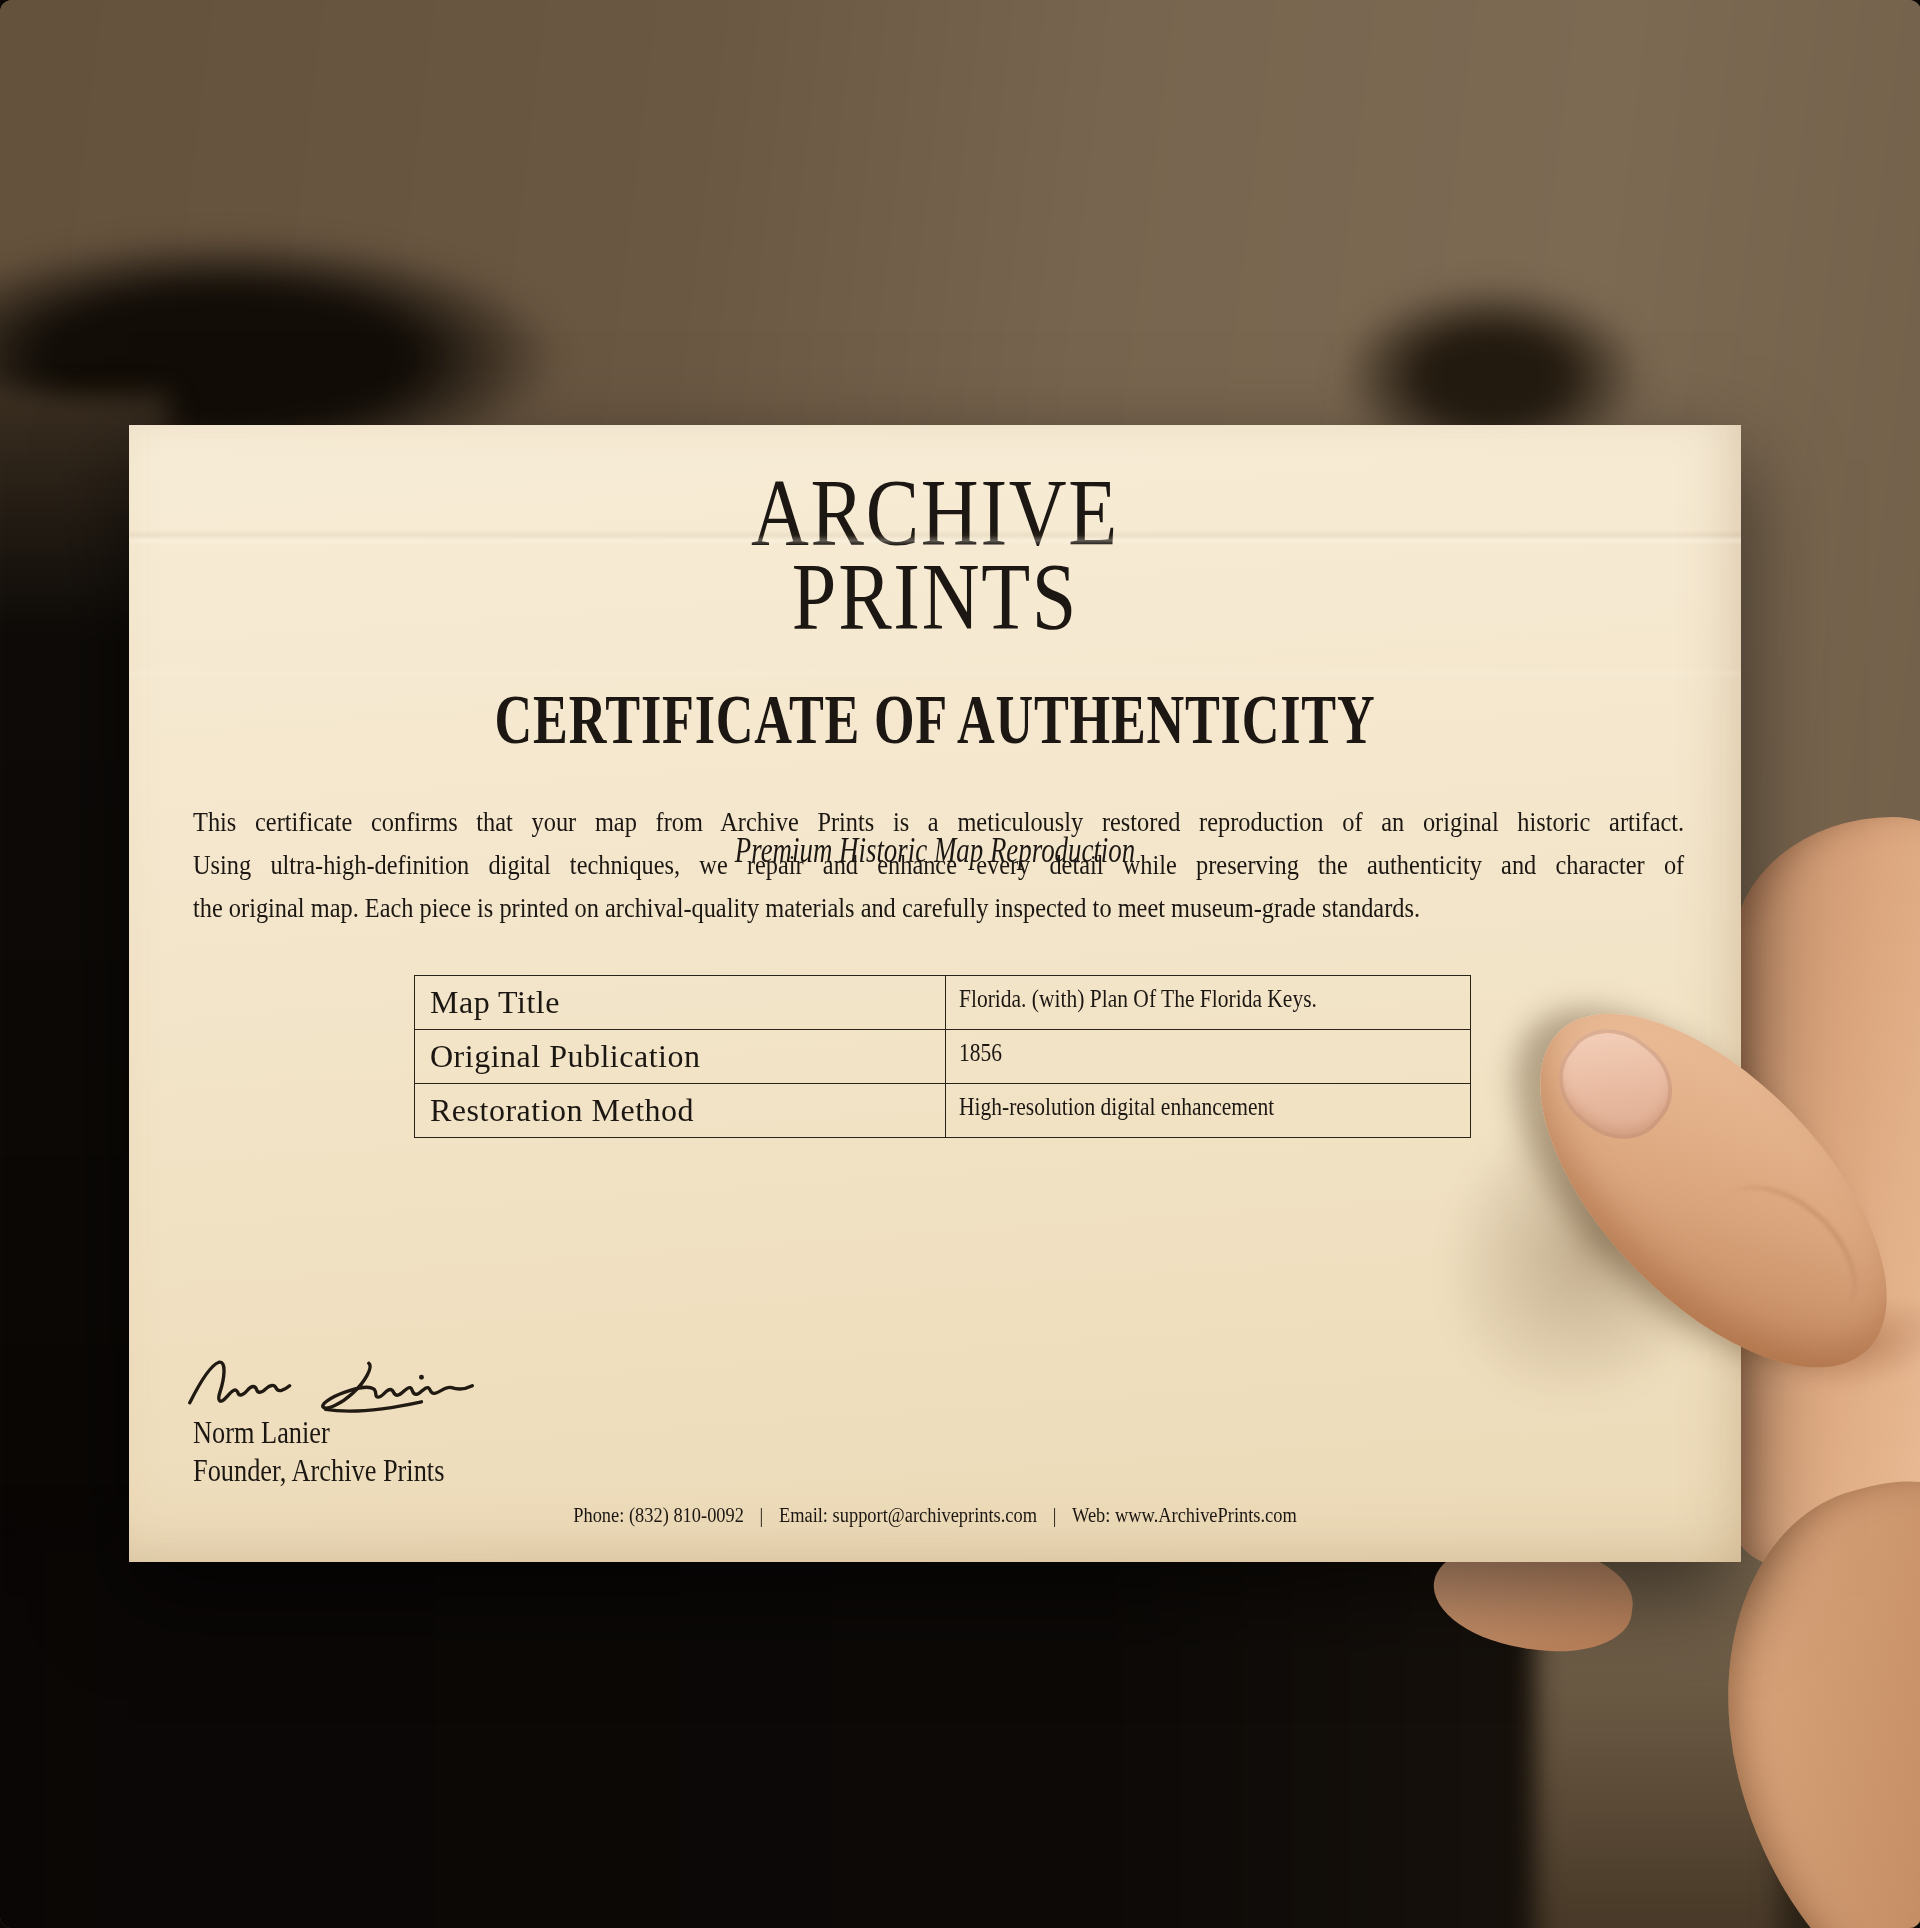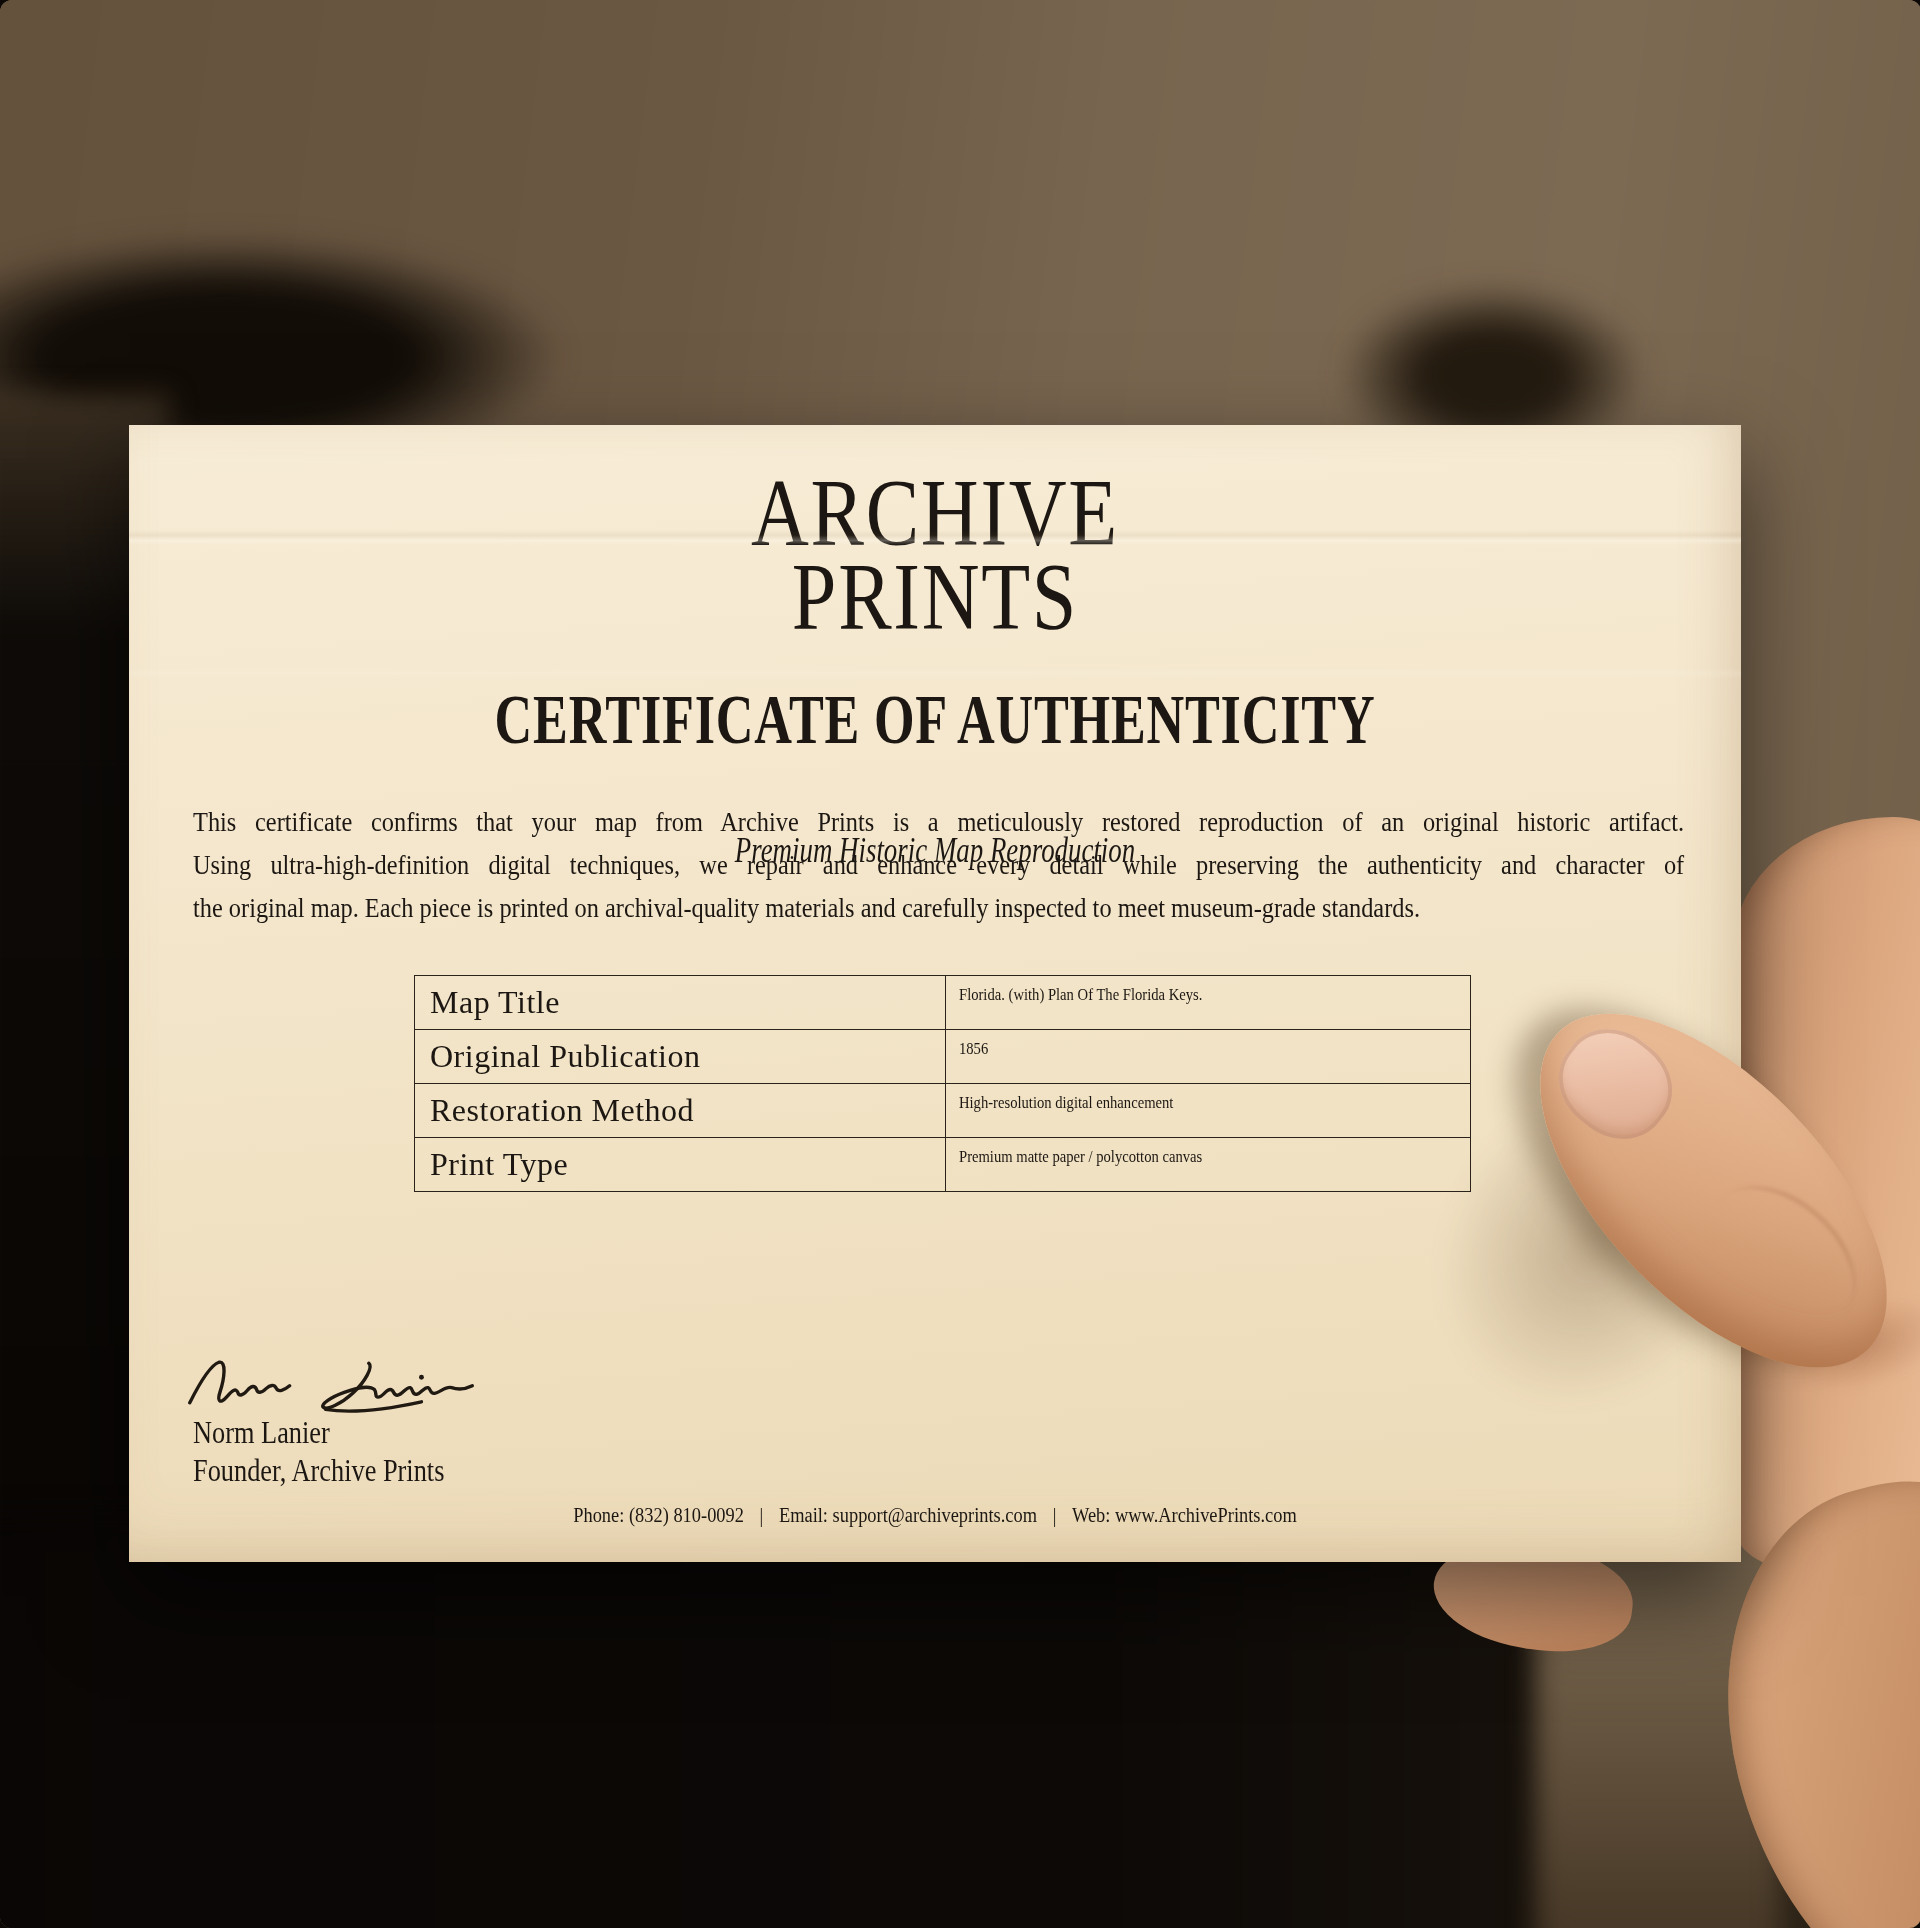--- a/index.html
+++ b/index.html
@@ -60,21 +60,21 @@
     transform:scale(.84,1.10);transform-origin:50% 0;}
 
   .body-text{left:64px;top:375px;width:1714px;font-size:28px;line-height:43px;
     transform:scaleX(.87);transform-origin:0 0;}
   .body-text .just{text-align:justify;text-align-last:justify;}
   .body-text .last{text-align:left;}
 
   table.details{left:285px;top:550px;width:1057px;border-collapse:collapse;table-layout:fixed;position:absolute;z-index:32;}
   table.details td{border:1.9px solid #2a231a;height:54px;vertical-align:top;overflow:hidden;}
   td.lbl{width:531px;font-size:32px;letter-spacing:0.5px;padding:7.5px 0 0 15px;margin-top:8px;}
-  td.val{font-size:17px;padding:9.4px 0 0 13px;}
+  td.val{font-size:25px;padding:9.4px 0 0 13px;}
   td.val span{display:inline-block;transform:scaleX(.86);transform-origin:0 0;white-space:nowrap;}
 
   .sig-svg{left:55px;top:925px;width:328px;height:81px;z-index:32;}
   .sig-svg path{fill:none;stroke:#201a12;stroke-width:3.6;stroke-linecap:round;}
   .sig-name{left:64px;top:990px;font-size:31px;transform:scaleX(.85);transform-origin:0 0;white-space:nowrap;}
   .sig-role{left:64px;top:1028px;font-size:31px;transform:scaleX(.85);transform-origin:0 0;white-space:nowrap;}
 
   .foot{left:0;top:1079px;width:100%;text-align:center;font-size:20px;
     transform:scaleX(.92);transform-origin:50% 0;white-space:nowrap;}
   .foot .sep{display:inline-block;margin:0 17px;}
@@ -137,24 +137,20 @@
           <td class="val"><span>Florida. (with) Plan Of The Florida Keys.</span></td>
         </tr>
         <tr>
           <td class="lbl">Original Publication</td>
           <td class="val"><span>1856</span></td>
         </tr>
         <tr>
           <td class="lbl">Restoration Method</td>
           <td class="val"><span>High-resolution digital enhancement</span></td>
         </tr>
-        <tr>
-          <td class="lbl">Print Type</td>
-          <td class="val"><span>Premium matte paper / polycotton canvas</span></td>
-        </tr>
       </tbody>
     </table>
 
     <svg class="abs sig-svg" viewBox="0 0 348 86">
       <path d="M6 56 C16 36 28 16 37 13 C45 11 43 30 38 45 C35 54 38 58 45 50 C51 43 55 40 57 45 C58 49 62 49 67 43 C71 38 75 37 77 42 C78 46 82 46 87 41 C91 37 96 36 98 41 C100 45 106 43 112 38"></path>
       <path d="M196 14 C201 18 192 34 179 46 C167 57 152 64 148 61 C144 58 156 50 170 45 C186 39 198 38 202 42 C205 46 202 50 206 50 C211 50 214 42 219 42 C223 42 222 49 227 48 C232 47 236 39 240 40 C243 41 242 48 247 47 C252 46 255 39 259 40 C262 41 261 47 266 46 C272 45 278 38 284 40 C290 42 298 42 306 38"></path>
       <path d="M150 63 C180 68 220 62 252 55"></path>
       <circle cx="252" cy="29" r="2.6" fill="#201a12" stroke="none"></circle>
     </svg>
 

